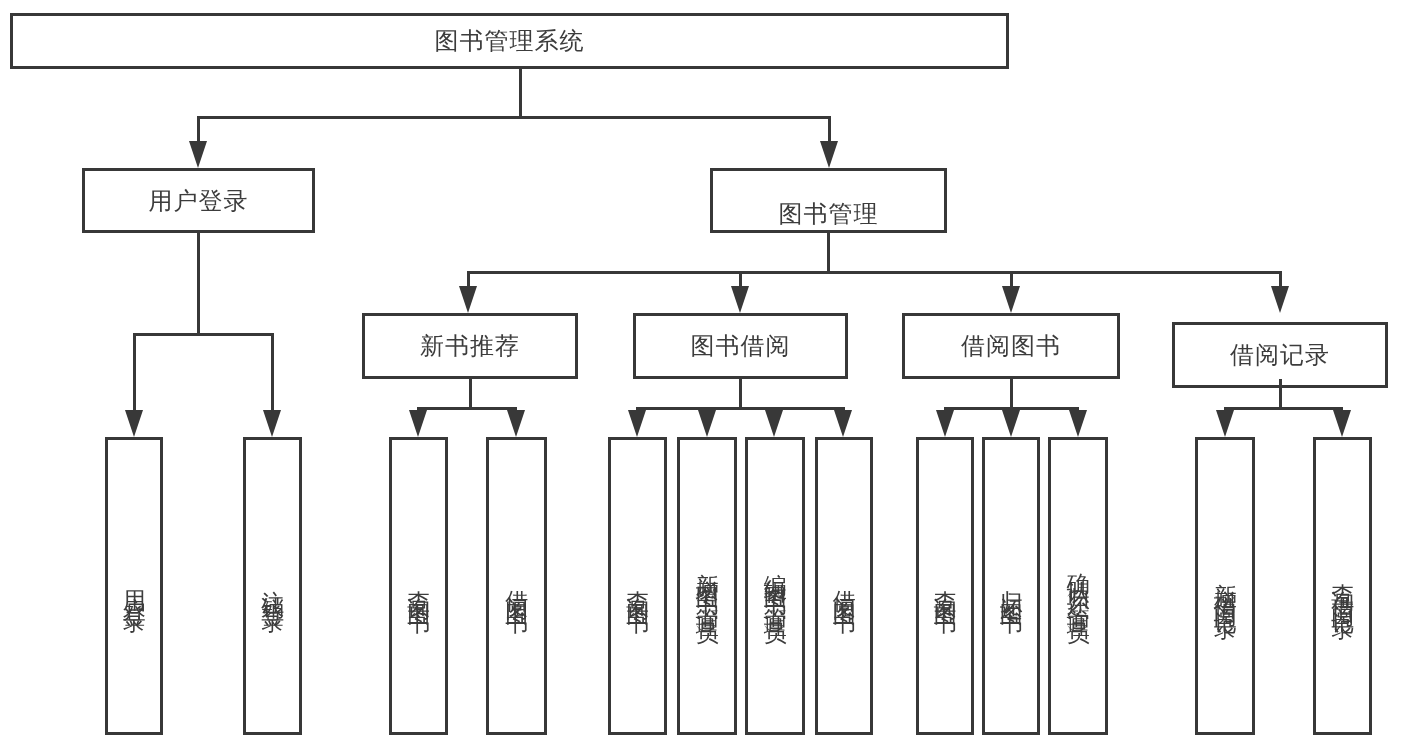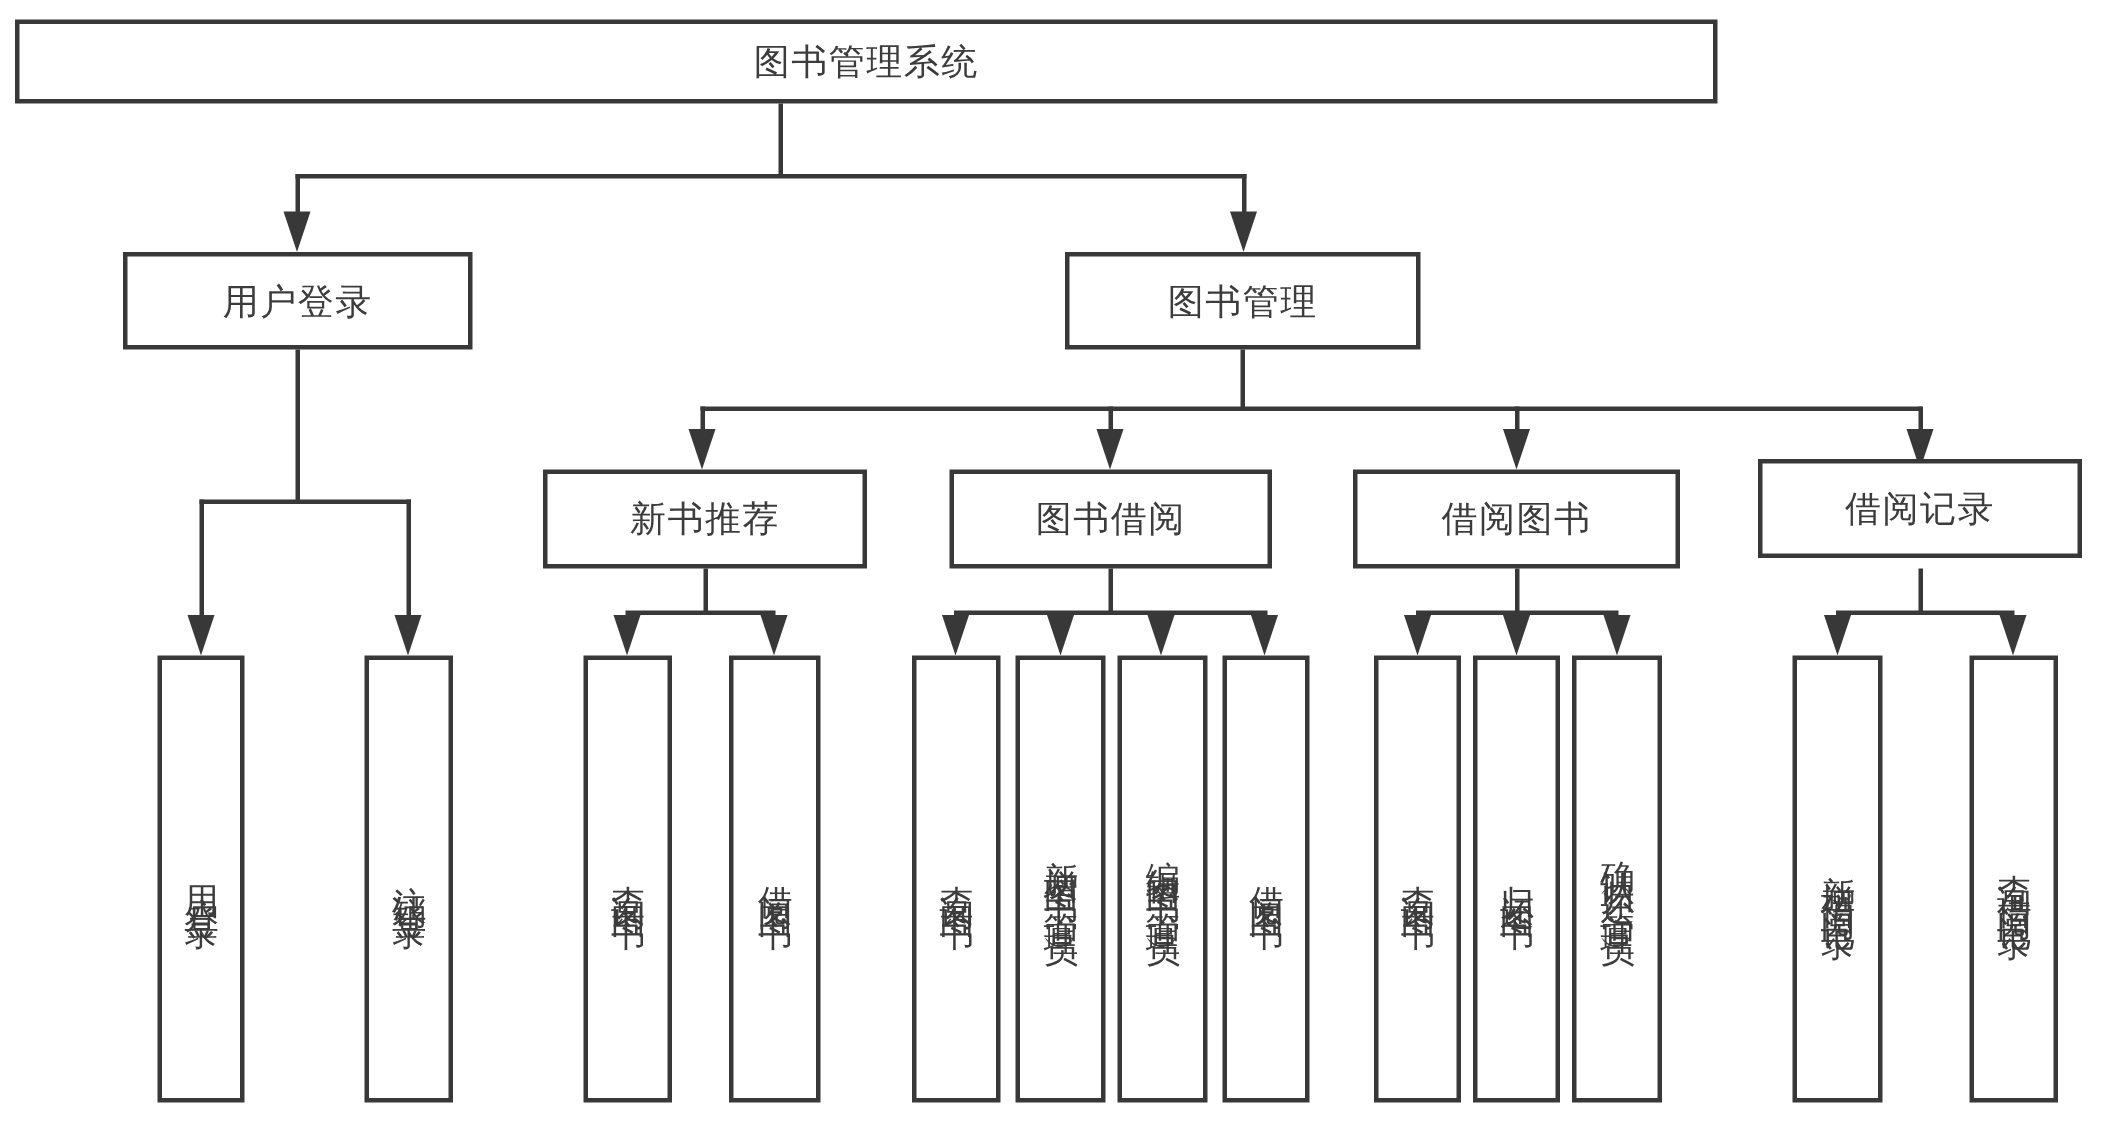--- a/index.html
+++ b/index.html
@@ -40,35 +40,35 @@
     position:absolute;left:1186px;top:712px;
     font-size:20px;color:#b2b2b2;letter-spacing:0.5px;
     white-space:nowrap;
   }
 </style>
 </head>
 <body>
 
 <div class="canvas">
 
-  <div class="box hbox" style="left:10px;top:13px;width:1135px;height:56px;">
+  <div class="box hbox" style="left:10px;top:13px;width:999px;height:56px;">
     <span>图书管理系统</span>
   </div>
 
   <div class="vl" style="left:519px;top:69px;height:48px;"></div>
   <div class="hl" style="left:197px;top:116px;width:634px;"></div>
   <div class="vl" style="left:197px;top:116px;height:30px;"></div>
   <div class="ah" style="left:189px;top:141px;"></div>
   <div class="vl" style="left:828px;top:116px;height:30px;"></div>
   <div class="ah" style="left:820px;top:141px;"></div>
 
   <div class="box hbox" style="left:82px;top:168px;width:233px;height:65px;">
     <span>用户登录</span>
   </div>
-  <div class="box hbox" style="left:710px;top:168px;width:237px;height:65px;">
+  <div class="box hbox" style="left:710px;top:168px;width:237px;height:65px;align-items:flex-end;">
     <span>图书管理</span>
   </div>
 
   <div class="vl" style="left:197px;top:233px;height:103px;"></div>
   <div class="hl" style="left:133px;top:333px;width:141px;"></div>
   <div class="vl" style="left:133px;top:333px;height:79px;"></div>
   <div class="ah" style="left:125px;top:410px;"></div>
   <div class="vl" style="left:271px;top:333px;height:79px;"></div>
   <div class="ah" style="left:263px;top:410px;"></div>
 
@@ -85,21 +85,21 @@
 
   <div class="box hbox" style="left:633px;top:313px;width:215px;height:66px;">
     <span>图书借阅</span>
   </div>
   <div class="box hbox" style="left:362px;top:313px;width:216px;height:66px;">
     <span>新书推荐</span>
   </div>
   <div class="box hbox" style="left:902px;top:313px;width:218px;height:66px;">
     <span>借阅图书</span>
   </div>
-  <div class="box hbox" style="left:1172px;top:306px;width:216px;height:66px;">
+  <div class="box hbox" style="left:1172px;top:322px;width:216px;height:66px;">
     <span>借阅记录</span>
   </div>
 
   <div class="vl" style="left:469px;top:379px;height:30px;"></div>
   <div class="hl" style="left:417px;top:407px;width:100px;"></div>
   <div class="ah" style="left:409px;top:410px;"></div>
   <div class="ah" style="left:507px;top:410px;"></div>
 
   <div class="vl" style="left:739px;top:379px;height:30px;"></div>
   <div class="hl" style="left:636px;top:407px;width:209px;"></div>

